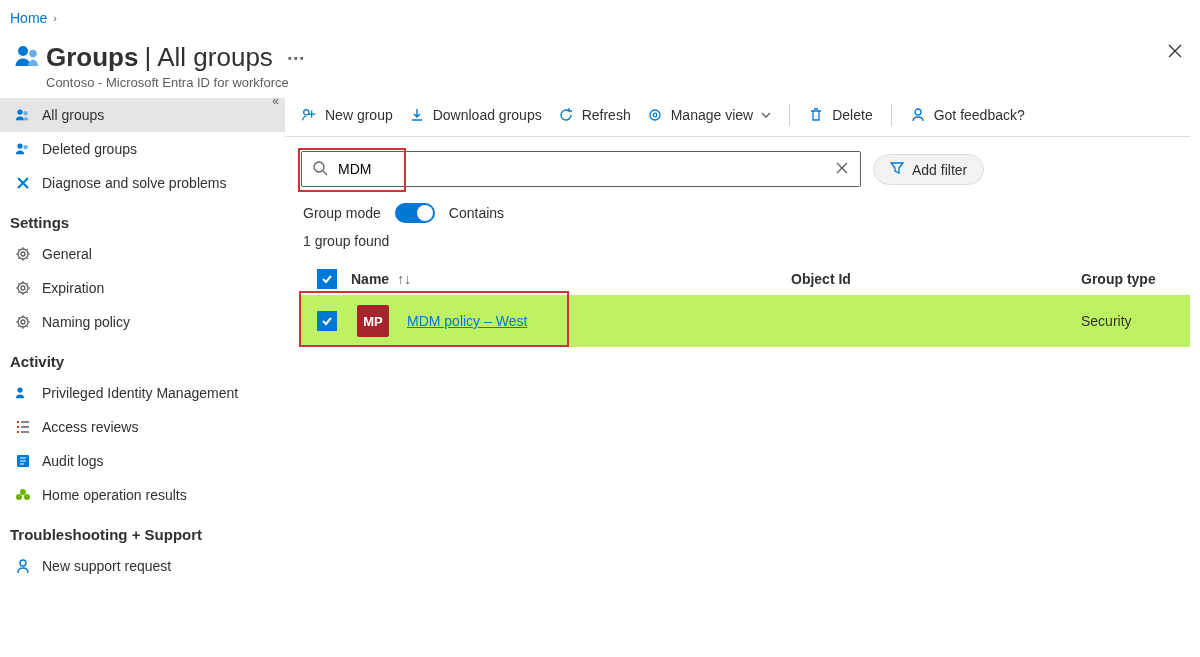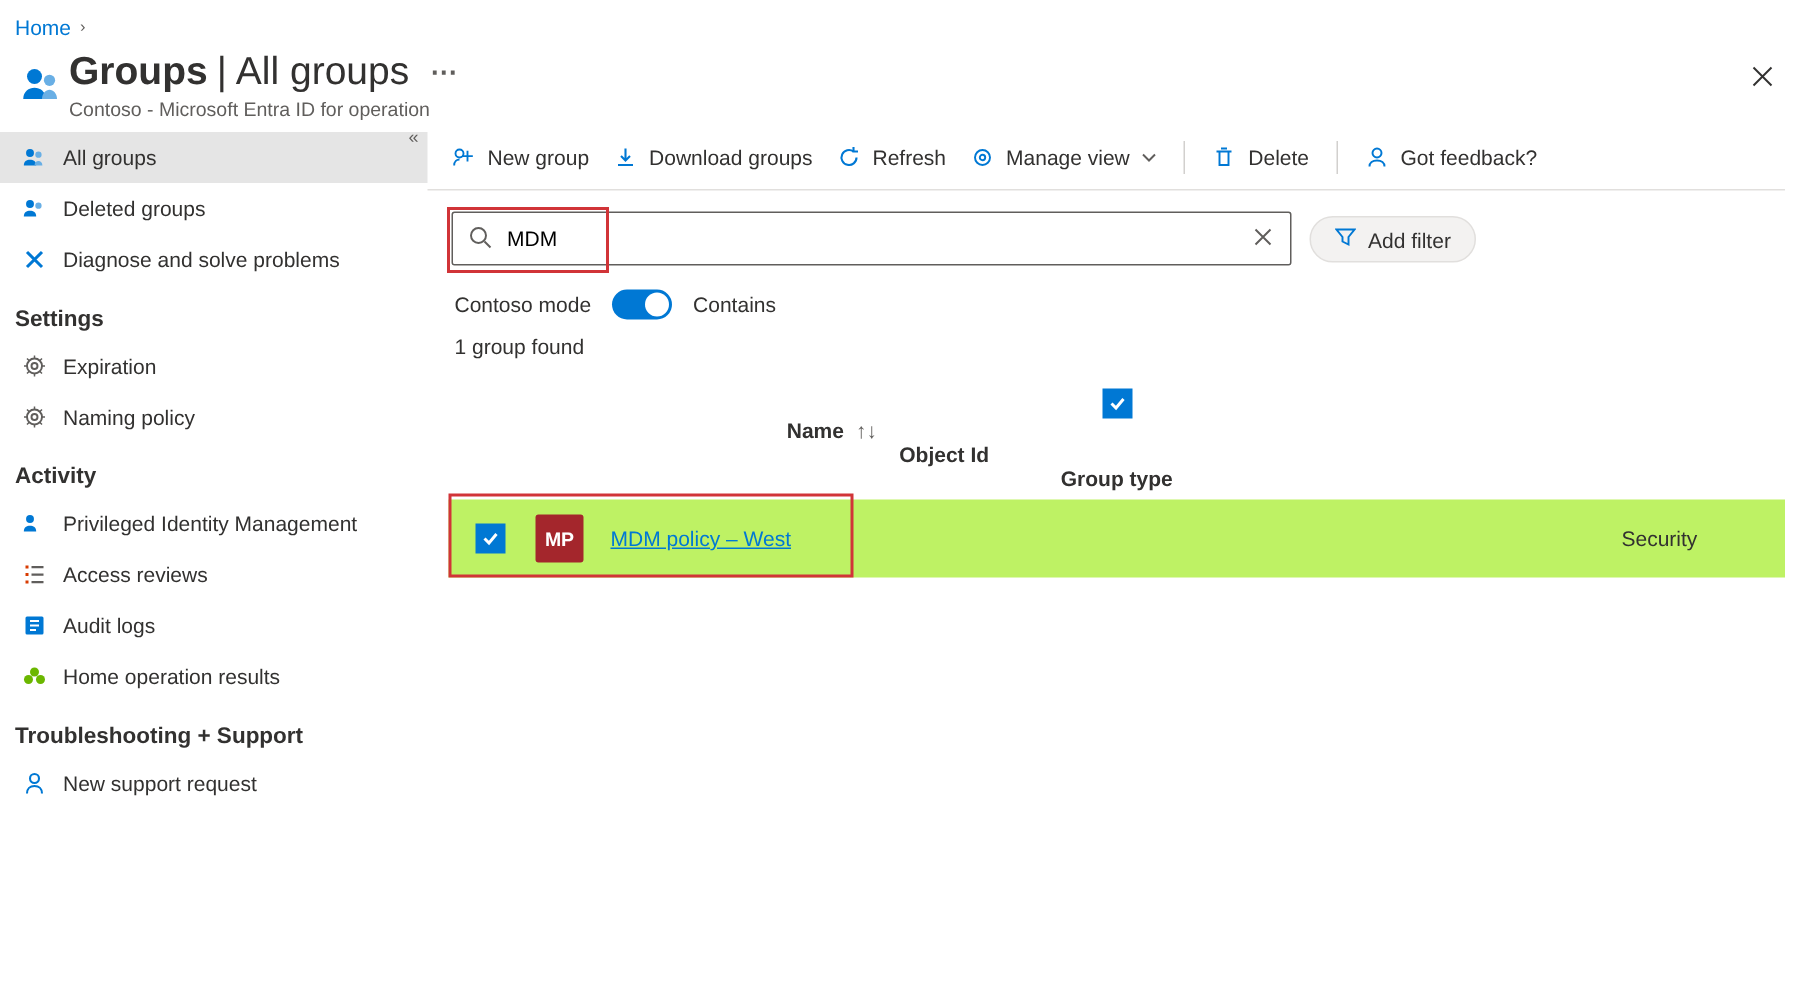--- a/index.html
+++ b/index.html
@@ -5,21 +5,21 @@
 * { box-sizing: border-box; margin: 0; padding: 0; }
 body { font-family: "Segoe UI", -apple-system, sans-serif; font-size: 14px; color: #323130; background: #fff; width: 1200px; }
 
 .breadcrumb { padding: 10px 10px 6px 10px; display: flex; align-items: center; gap: 6px; }
 .breadcrumb a { color: #0078d4; text-decoration: none; font-size: 14px; }
 .breadcrumb .chev { color: #605e5c; font-size: 11px; }
 
 .header-row { display: flex; align-items: flex-start; padding: 0 14px 4px 10px; }
 .header-icon { width: 36px; height: 36px; margin-top: 6px; display:flex; align-items:center; justify-content:center; }
 .header-titles { flex: 1; }
-.header-title { font-size: 26px; font-weight: 600; display: flex; align-items: center; gap: 4px; }
+.header-title { font-size: 26px; font-weight: 600; display: flex; align-items: center; gap: 4px; margin-top: 10px; }
 .header-title .thin { font-weight: 400; }
 .header-title .sep { font-weight: 300; margin:0 2px; }
 .header-title .ellips { color: #605e5c; font-size: 18px; padding-left:10px; cursor: pointer; }
 .header-sub { font-size: 13px; color: #605e5c; margin-top: 2px; }
 .close-btn { cursor:pointer; font-size: 16px; color:#323130; padding:4px; margin-top:8px; }
 
 .layout { display: flex; }
 
 .sidebar { width: 285px; border-right: none; padding-top: 4px; position: relative; }
 .collapse-chevron { font-size: 12px; color:#605e5c; position:absolute; right: 6px; top: 0px; cursor:pointer; }
@@ -43,21 +43,21 @@
 .addfilter { display:flex; align-items:flex-end; gap:8px; background:#f3f2f1; border-radius:18px; padding: 6px 16px; cursor:pointer; border:1px solid #e1dfdd; }
 .red-box-search { position:absolute; left:-4px; top:-4px; width: 108px; height: 44px; border:2px solid #d13438; pointer-events:none; }
 
 .mode-row { display:flex; align-items:center; gap: 14px; padding: 10px 16px 4px 18px; font-size:14px; }
 .toggle { width:40px; height:20px; background:#0078d4; border-radius:10px; position:relative; }
 .toggle::after { content:""; position:absolute; right:2px; top:2px; width:16px; height:16px; background:#fff; border-radius:50%; }
 
 .count-row { padding: 6px 16px 10px 18px; font-size:14px; }
 
 .table { padding: 4px 0 0 14px; }
-.thead { display:flex; align-items:center; padding: 6px 4px; font-size:14px; font-weight:600;flex-direction:column; }
+.thead { display:flex; align-items:center; padding: 6px 4px; font-size:14px; font-weight:600; }
 .col-check { width: 48px; display:flex; justify-content:center; }
 .col-name { width: 440px; display:flex; align-items:center; gap:8px; }
 .col-obj { width: 290px; }
 .col-type { flex:1; text-align:left; }
 .sort-ic { font-size:14px; color:#605e5c; }
 
 .trow { display:flex; align-items:center; padding: 10px 4px; background:#bef264; position:relative; }
 .trow .checkbox { width:20px; height:20px; background:#0078d4; display:flex; align-items:center; justify-content:center; }
 .trow .avatar { width:32px; height:32px; background:#a4262c; color:#fff; font-weight:600; font-size:13px; display:flex; align-items:center; justify-content:center; border-radius:2px; margin-left: 6px; }
 .trow .gname { color:#0078d4; margin-left:10px; cursor:pointer;text-decoration:underline; }
@@ -82,21 +82,21 @@
         <path d="M12 20c0-3 2-5 4-5s4 2 4 5" fill="#69afe5"></path>
       </svg>
   </div>
   <div class="header-titles">
     <div class="header-title">
       <span>Groups</span>
       <span class="sep">|</span>
       <span class="thin">All groups</span>
       <span class="ellips">⋯</span>
     </div>
-    <div class="header-sub">Contoso - Microsoft Entra ID for operation</div>
+    <div class="header-sub">Contoso - Microsoft Entra ID for workforce</div>
   </div>
   <div class="close-btn">
     <svg width="14" height="14" viewBox="0 0 14 14">
         <path d="M1 1 L13 13 M13 1 L1 13" stroke="#323130" stroke-width="1.3"></path>
       </svg>
   </div>
 </div>
 
 <div class="layout">
   <div class="sidebar">
@@ -126,20 +126,30 @@
     <div class="side-item">
       <span class="ic">
           <svg width="16" height="16" viewBox="0 0 16 16">
             <path d="M3 3 L13 13 M13 3 L3 13" stroke="#0078d4" stroke-width="2"></path>
           </svg>
         </span>
       <span>Diagnose and solve problems</span>
     </div>
 
     <div class="side-section">Settings</div>
+    <div class="side-item">
+      <span class="ic">
+          <svg width="16" height="16" viewBox="0 0 16 16">
+            <circle cx="8" cy="8" r="5" fill="none" stroke="#605e5c" stroke-width="1.3"></circle>
+            <circle cx="8" cy="8" r="2" fill="none" stroke="#605e5c" stroke-width="1.3"></circle>
+            <path d="M8 1v2M8 13v2M1 8h2M13 8h2M3 3l1.5 1.5M11.5 11.5L13 13M13 3l-1.5 1.5M4.5 11.5L3 13" stroke="#605e5c"></path>
+          </svg>
+        </span>
+      <span>General</span>
+    </div>
     <div class="side-item">
       <span class="ic">
           <svg width="16" height="16" viewBox="0 0 16 16">
             <circle cx="8" cy="8" r="5" fill="none" stroke="#605e5c" stroke-width="1.3"></circle>
             <circle cx="8" cy="8" r="2" fill="none" stroke="#605e5c" stroke-width="1.3"></circle>
             <path d="M8 1v2M8 13v2M1 8h2M13 8h2M3 3l1.5 1.5M11.5 11.5L13 13M13 3l-1.5 1.5M4.5 11.5L3 13" stroke="#605e5c"></path>
           </svg>
         </span>
       <span>Expiration</span>
     </div>
@@ -282,21 +292,21 @@
       </div>
       <div class="addfilter">
         <span><svg width="14" height="14" viewBox="0 0 14 14">
               <path d="M1 2h12L9 7v5l-4-2V7z" fill="none" stroke="#0078d4" stroke-width="1.3"></path>
             </svg></span>
         <span>Add filter</span>
       </div>
     </div>
 
     <div class="mode-row">
-      <span>Contoso mode</span>
+      <span>Group mode</span>
       <div class="toggle"></div>
       <span>Contains</span>
     </div>
 
     <div class="count-row">1 group found</div>
 
     <div class="table">
       <div class="thead">
         <div class="col-check">
           <div class="checkbox-h">

